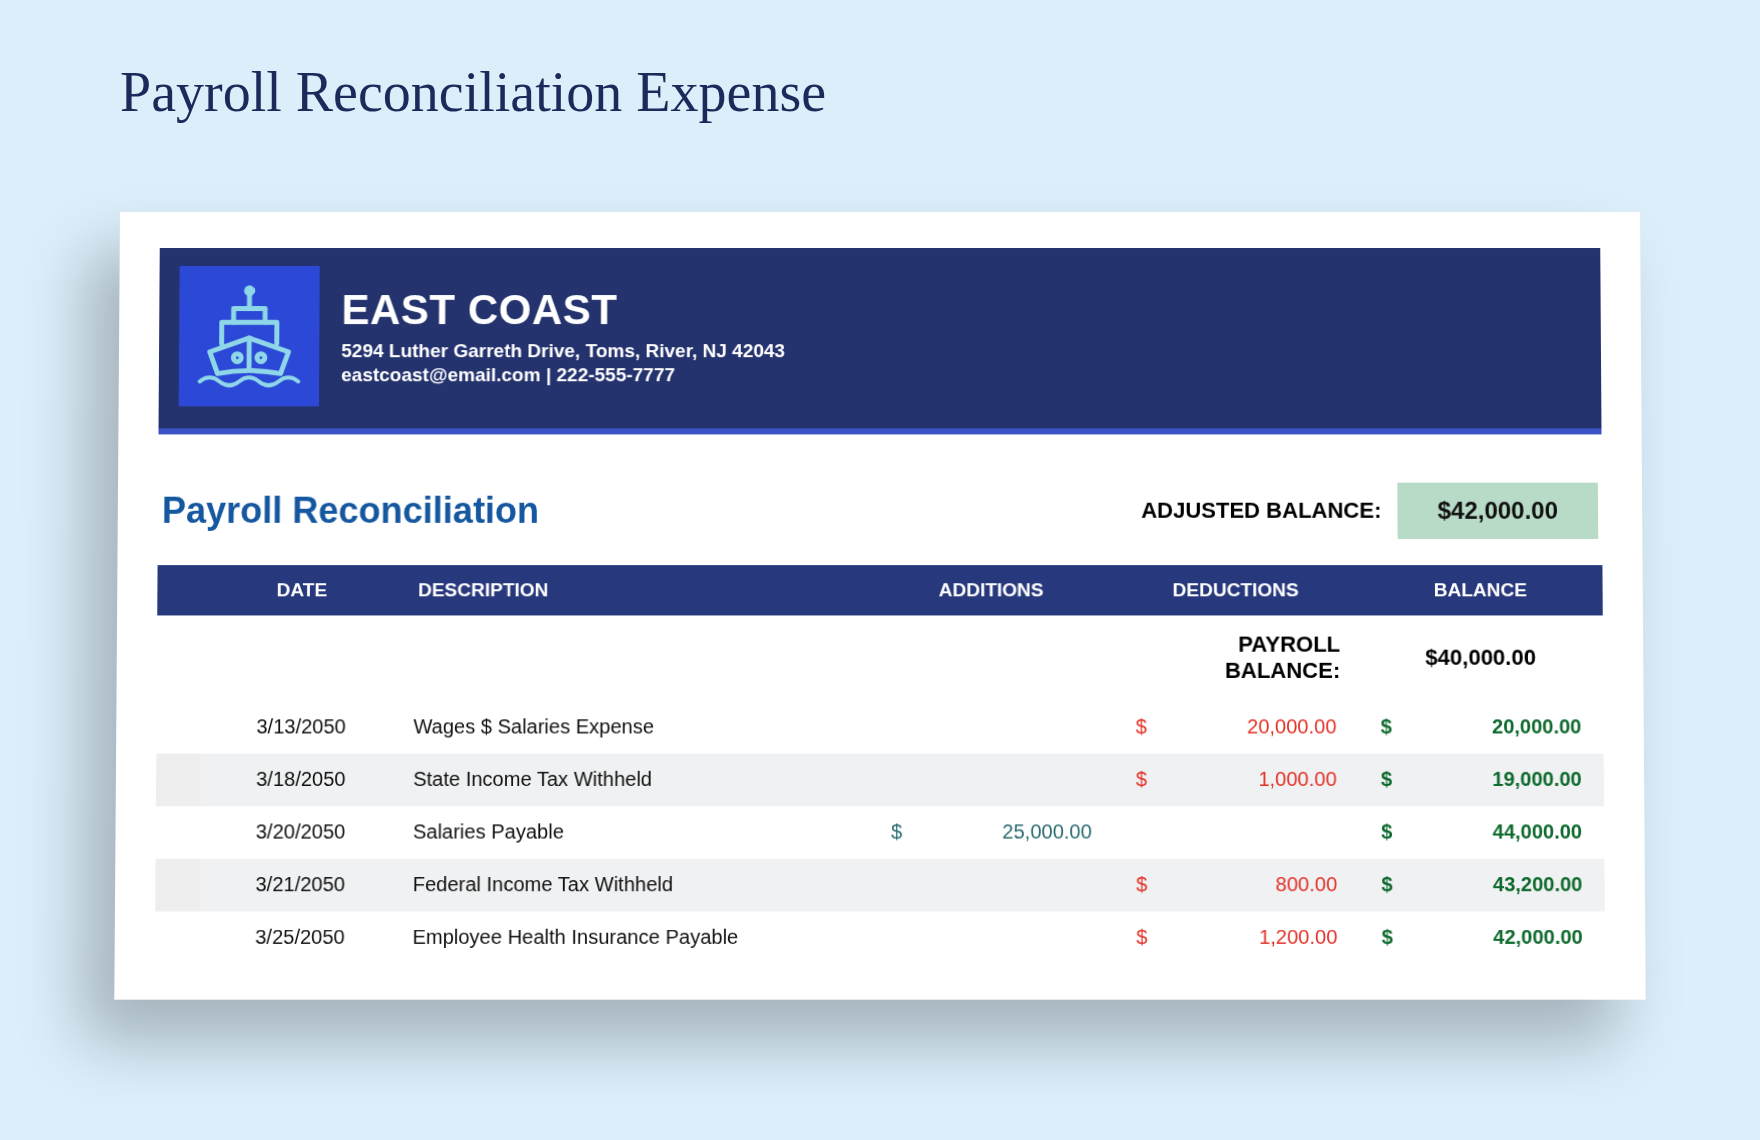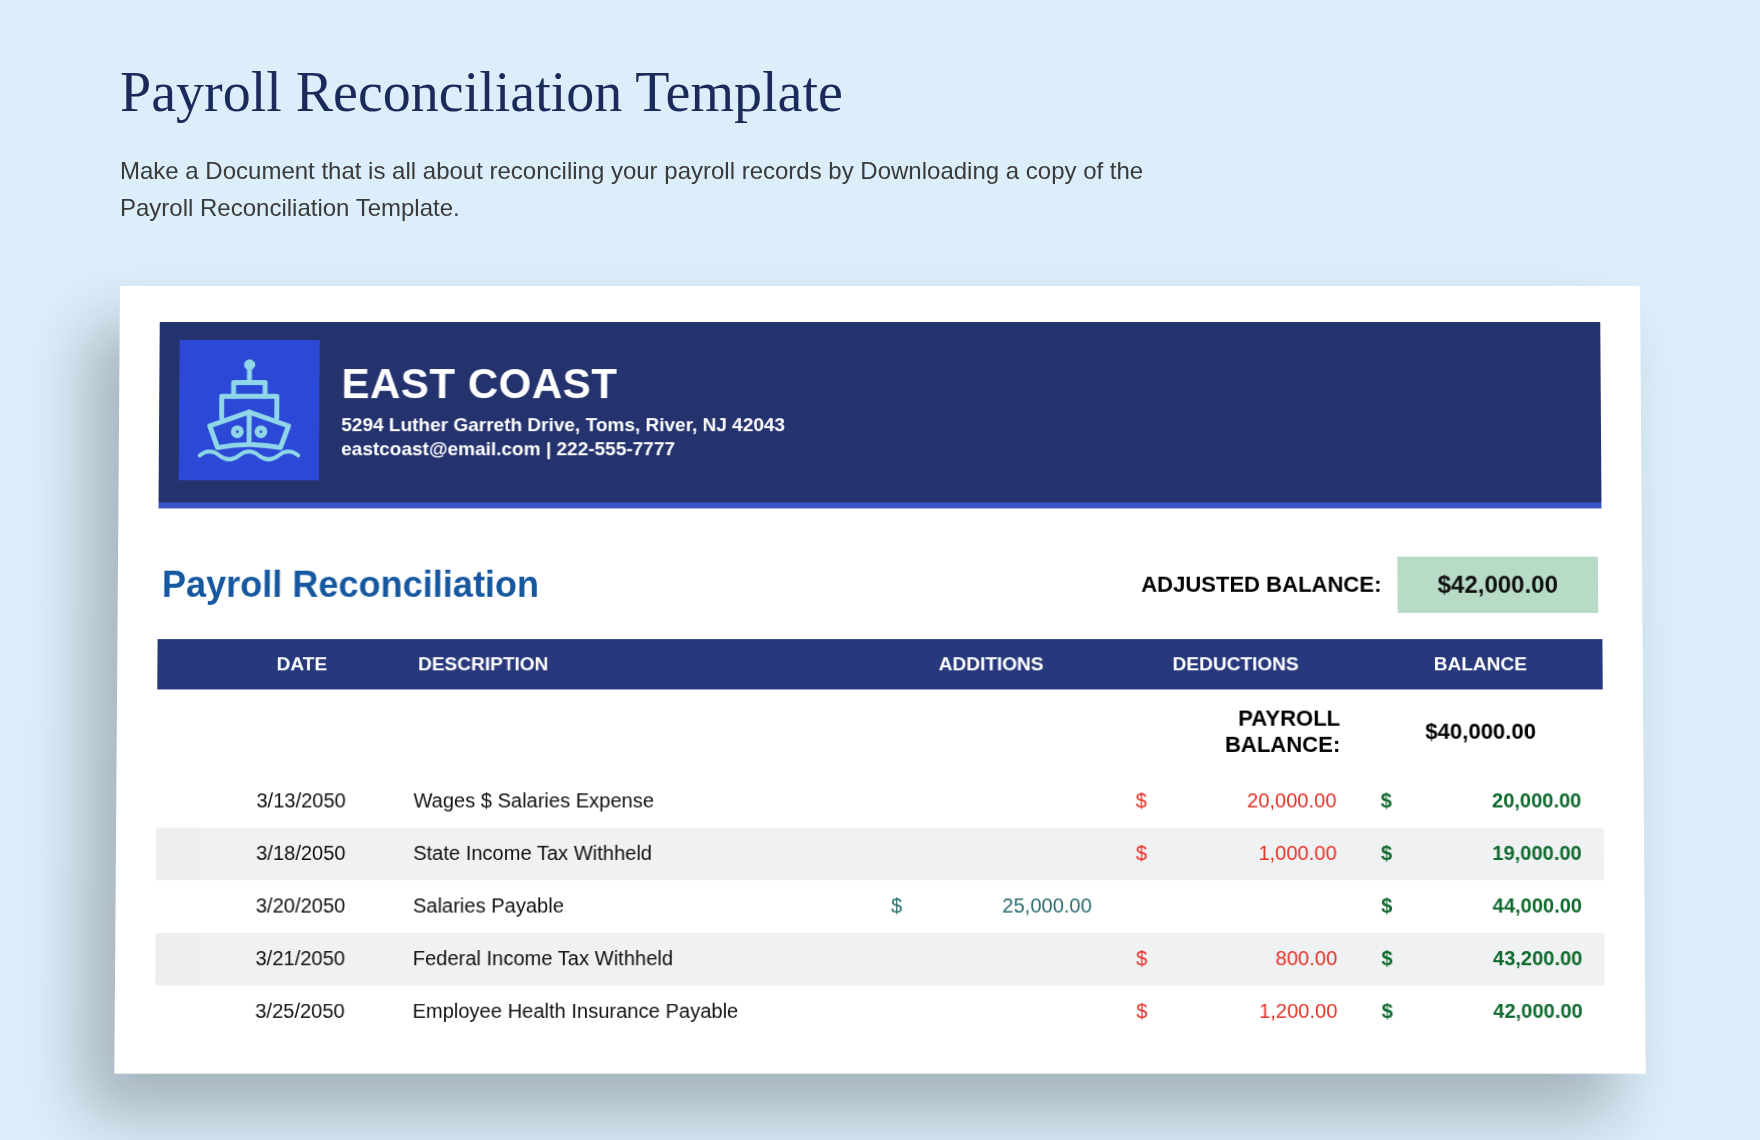--- a/index.html
+++ b/index.html
@@ -144,22 +144,21 @@
   .money .sym { }
   .money .amt { text-align: right; }
   .add-col .money { color: #2a6b6f; }
   .ded-col .money { color: #e33127; }
   .bal-col .money { color: #0f6a2e; font-weight: 700; }
 </style>
 </head>
 <body>
 
 <div class="page-header">
-  <h1 class="page-title">Payroll Reconciliation Template</h1>
-  <p class="page-desc">Make a Document that is all about reconciling your payroll records by Downloading a copy of the Payroll Reconciliation Template.</p>
+  <h1 class="page-title">Payroll Reconciliation Expense</h1>
 </div>
 
 <div class="doc-wrap">
   <div class="doc">
 
     <div class="banner">
       <div class="logo-sq">
         <span>
           <svg viewBox="0 0 120 120" fill="none" stroke="#8fd7e8" stroke-width="5" stroke-linecap="round" stroke-linejoin="round">
             <path d="M20 78 L60 64 L100 78 L92 100 Q60 94 28 100 Z"></path>

